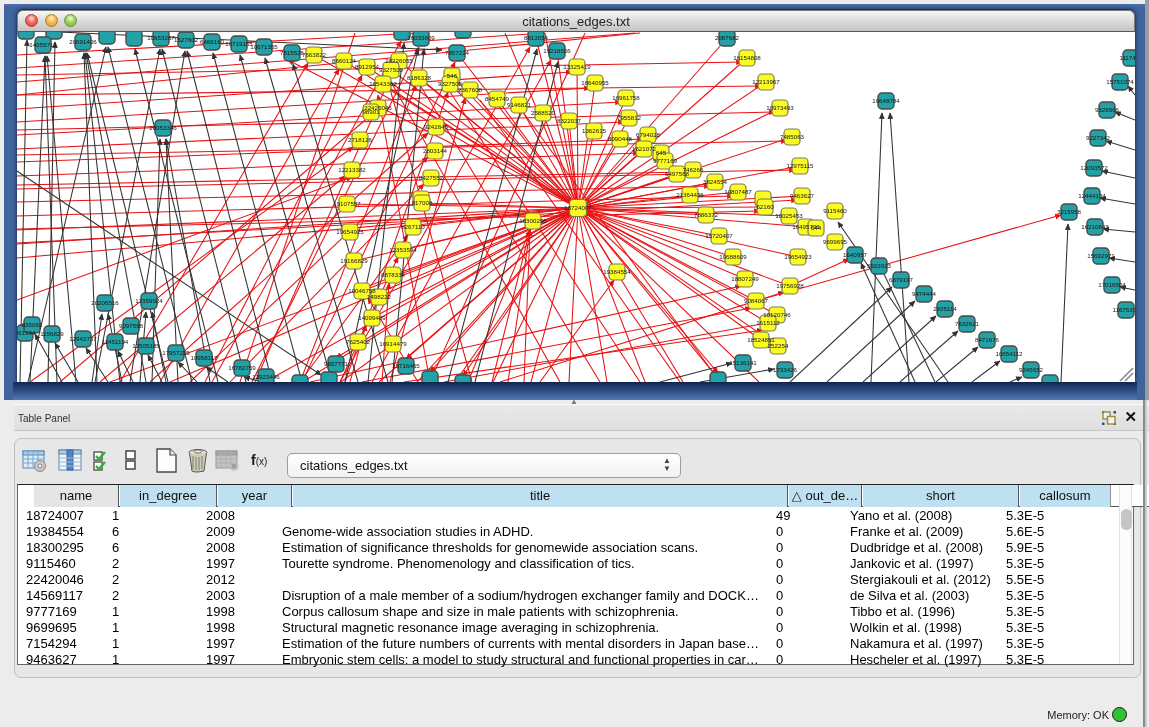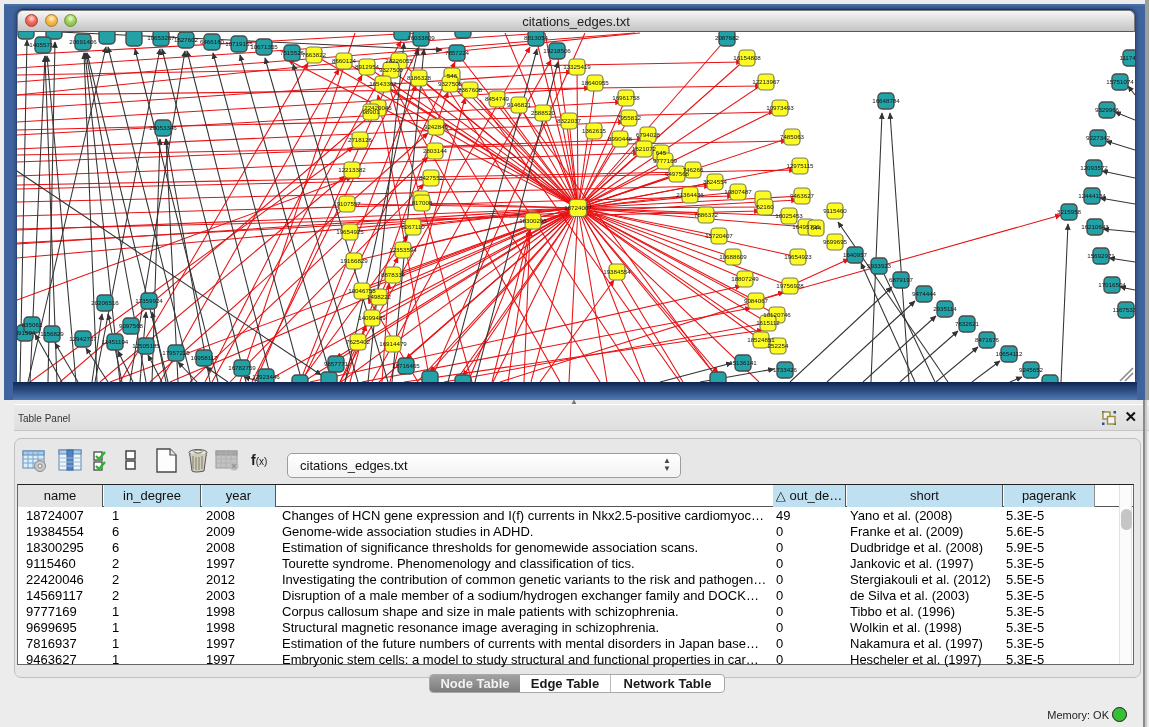--- a/index.html
+++ b/index.html
@@ -30,21 +30,21 @@
 #splitnub{position:absolute;left:570px;top:399px;width:10px;height:6px;color:#777;font-size:8px;line-height:6px}
 #panel{position:absolute;left:14px;top:438px;width:1127px;height:240px;background:#e7e7e7;border:1px solid #c0c0c0;border-radius:7px}
 
 #toolbar{position:absolute;left:6px;top:6px;height:34px;width:1100px}
 .tbi{position:absolute;top:3px}
 #dropdown{position:absolute;left:266px;top:8px;width:394px;height:25px;background:linear-gradient(#fff,#f2f2f2);
  border:1px solid #9d9d9d;border-radius:5px;font-size:13px;color:#111;line-height:23px;padding-left:12px}
 #ddarrow{position:absolute;right:9px;top:3px;font-size:8px;color:#444;line-height:8px;text-align:center}
 
 #tbl{position:absolute;left:2px;top:45px;width:1117px;height:181px;background:#fff;border:1px solid #666;border-top:1px solid #222}
-#thead{position:absolute;left:0;top:0;width:100%;height:22px;background:#fff;border-bottom:1px solid #555;font-size:13px;color:#111}
+#thead{position:absolute;left:16px;top:0;width:100%;height:22px;background:#fff;border-bottom:1px solid #555;font-size:13px;color:#111}
 #thead span{position:absolute;top:0;height:22px;line-height:22px;text-align:center;border-right:1px solid #555;background:#bfe0f1}
 #tbody{position:absolute;left:0;top:23px;width:100%;font-size:13px;color:#000}
 .tr{position:relative;height:16px;line-height:16px;white-space:nowrap}
 .tr span{position:absolute;top:0;overflow:hidden}
 .c0{left:8px;width:80px}.c1{left:94px;width:90px}.c2{left:188px;width:70px}
 .c3{left:264px;width:492px}.c4{left:758px;width:70px}.c5{left:832px;width:160px}
 .c6{left:988px;width:95px}
 #vscroll{position:absolute;left:1104px;top:46px;width:13px;height:179px;background:#fbfbfb;border-left:1px solid #e2e2e2;border-right:1px solid #e2e2e2}
 #vthumb{position:absolute;left:1px;top:24px;width:11px;height:21px;background:#c5c5c5;border-radius:6px}
 
@@ -623,30 +623,30 @@
           <path d="M17,16 l4,4 M21,16 l-4,4" stroke="#969696" stroke-width="1.5"></path>
         </svg>
   <div class="tbi" style="left:230px;top:7px;font-size:14px;color:#1a1a1a"><b>f</b><span style="font-size:10px">(x)</span></div>
   <div id="dropdown">citations_edges.txt<div id="ddarrow">▲<br>▼</div></div>
  </div>
  <div id="tbl">
   <div id="thead">
    <span style="left:0;width:85px;background:#e5e5e5">name</span>
           <span style="left:86px;width:97px">in_degree</span>
    <span style="left:184px;width:74px">year</span>
+          <span style="left:259px;width:495px">title</span>
    <span style="left:755px;width:73px">△ out_de…</span>
           <span style="left:829px;width:156px">short</span>
-   <span style="left:986px;width:91px;border-right:1px solid #8f8f8f">pagerank</span>
+   <span style="left:986px;width:91px;border-right:1px solid #8f8f8f">callosum</span>
   </div>
   <div id="tbody">
 <div class="tr">
             <span class="c0">18724007</span>
             <span class="c1">1</span>
             <span class="c2">2008</span>
-            <span class="c3">Changes of HCN gene expression and I(f) currents in Nkx2.5-positive cardiomyoc…</span>
             <span class="c4">49</span>
             <span class="c5">Yano et al. (2008)</span>
             <span class="c6">5.3E-5</span>
           </div>
 <div class="tr">
             <span class="c0">19384554</span>
             <span class="c1">6</span>
             <span class="c2">2009</span>
             <span class="c3">Genome-wide association studies in ADHD.</span>
             <span class="c4">0</span>
@@ -668,21 +668,20 @@
             <span class="c2">1997</span>
             <span class="c3">Tourette syndrome. Phenomenology and classification of tics.</span>
             <span class="c4">0</span>
             <span class="c5">Jankovic et al. (1997)</span>
             <span class="c6">5.3E-5</span>
           </div>
 <div class="tr">
             <span class="c0">22420046</span>
             <span class="c1">2</span>
             <span class="c2">2012</span>
-            <span class="c3">Investigating the contribution of common genetic variants to the risk and pathogen…</span>
             <span class="c4">0</span>
             <span class="c5">Stergiakouli et al. (2012)</span>
             <span class="c6">5.5E-5</span>
           </div>
 <div class="tr">
             <span class="c0">14569117</span>
             <span class="c1">2</span>
             <span class="c2">2003</span>
             <span class="c3">Disruption of a male member of a sodium/hydrogen exchanger family and DOCK…</span>
             <span class="c4">0</span>
@@ -701,21 +700,21 @@
 <div class="tr">
             <span class="c0">9699695</span>
             <span class="c1">1</span>
             <span class="c2">1998</span>
             <span class="c3">Structural magnetic resonance image averaging in schizophrenia.</span>
             <span class="c4">0</span>
             <span class="c5">Wolkin et al. (1998)</span>
             <span class="c6">5.3E-5</span>
           </div>
 <div class="tr">
-            <span class="c0">7816937</span>
+            <span class="c0">7154294</span>
             <span class="c1">1</span>
             <span class="c2">1997</span>
             <span class="c3">Estimation of the future numbers of currents with mental disorders in Japan base…</span>
             <span class="c4">0</span>
             <span class="c5">Nakamura et al. (1997)</span>
             <span class="c6">5.3E-5</span>
           </div>
 <div class="tr">
             <span class="c0">9463627</span>
             <span class="c1">1</span>
@@ -724,21 +723,16 @@
             <span class="c4">0</span>
             <span class="c5">Hescheler et al. (1997)</span>
             <span class="c6">5.3E-5</span>
           </div>
   </div>
  </div>
  <div id="vscroll">
         <div id="vthumb"></div>
       </div>
 </div>
-<div id="tabs">
-      <div class="seg" id="seg1">Node Table</div>
-      <div class="seg" id="seg2">Edge Table</div>
-      <div class="seg" id="seg3">Network Table</div>
-    </div>
 <div id="memory">Memory: OK</div>
     <div id="memdot"></div>
 <div id="rightstrip"></div>
     <div id="rightstrip2"></div>
 </div>
 </body></html>

